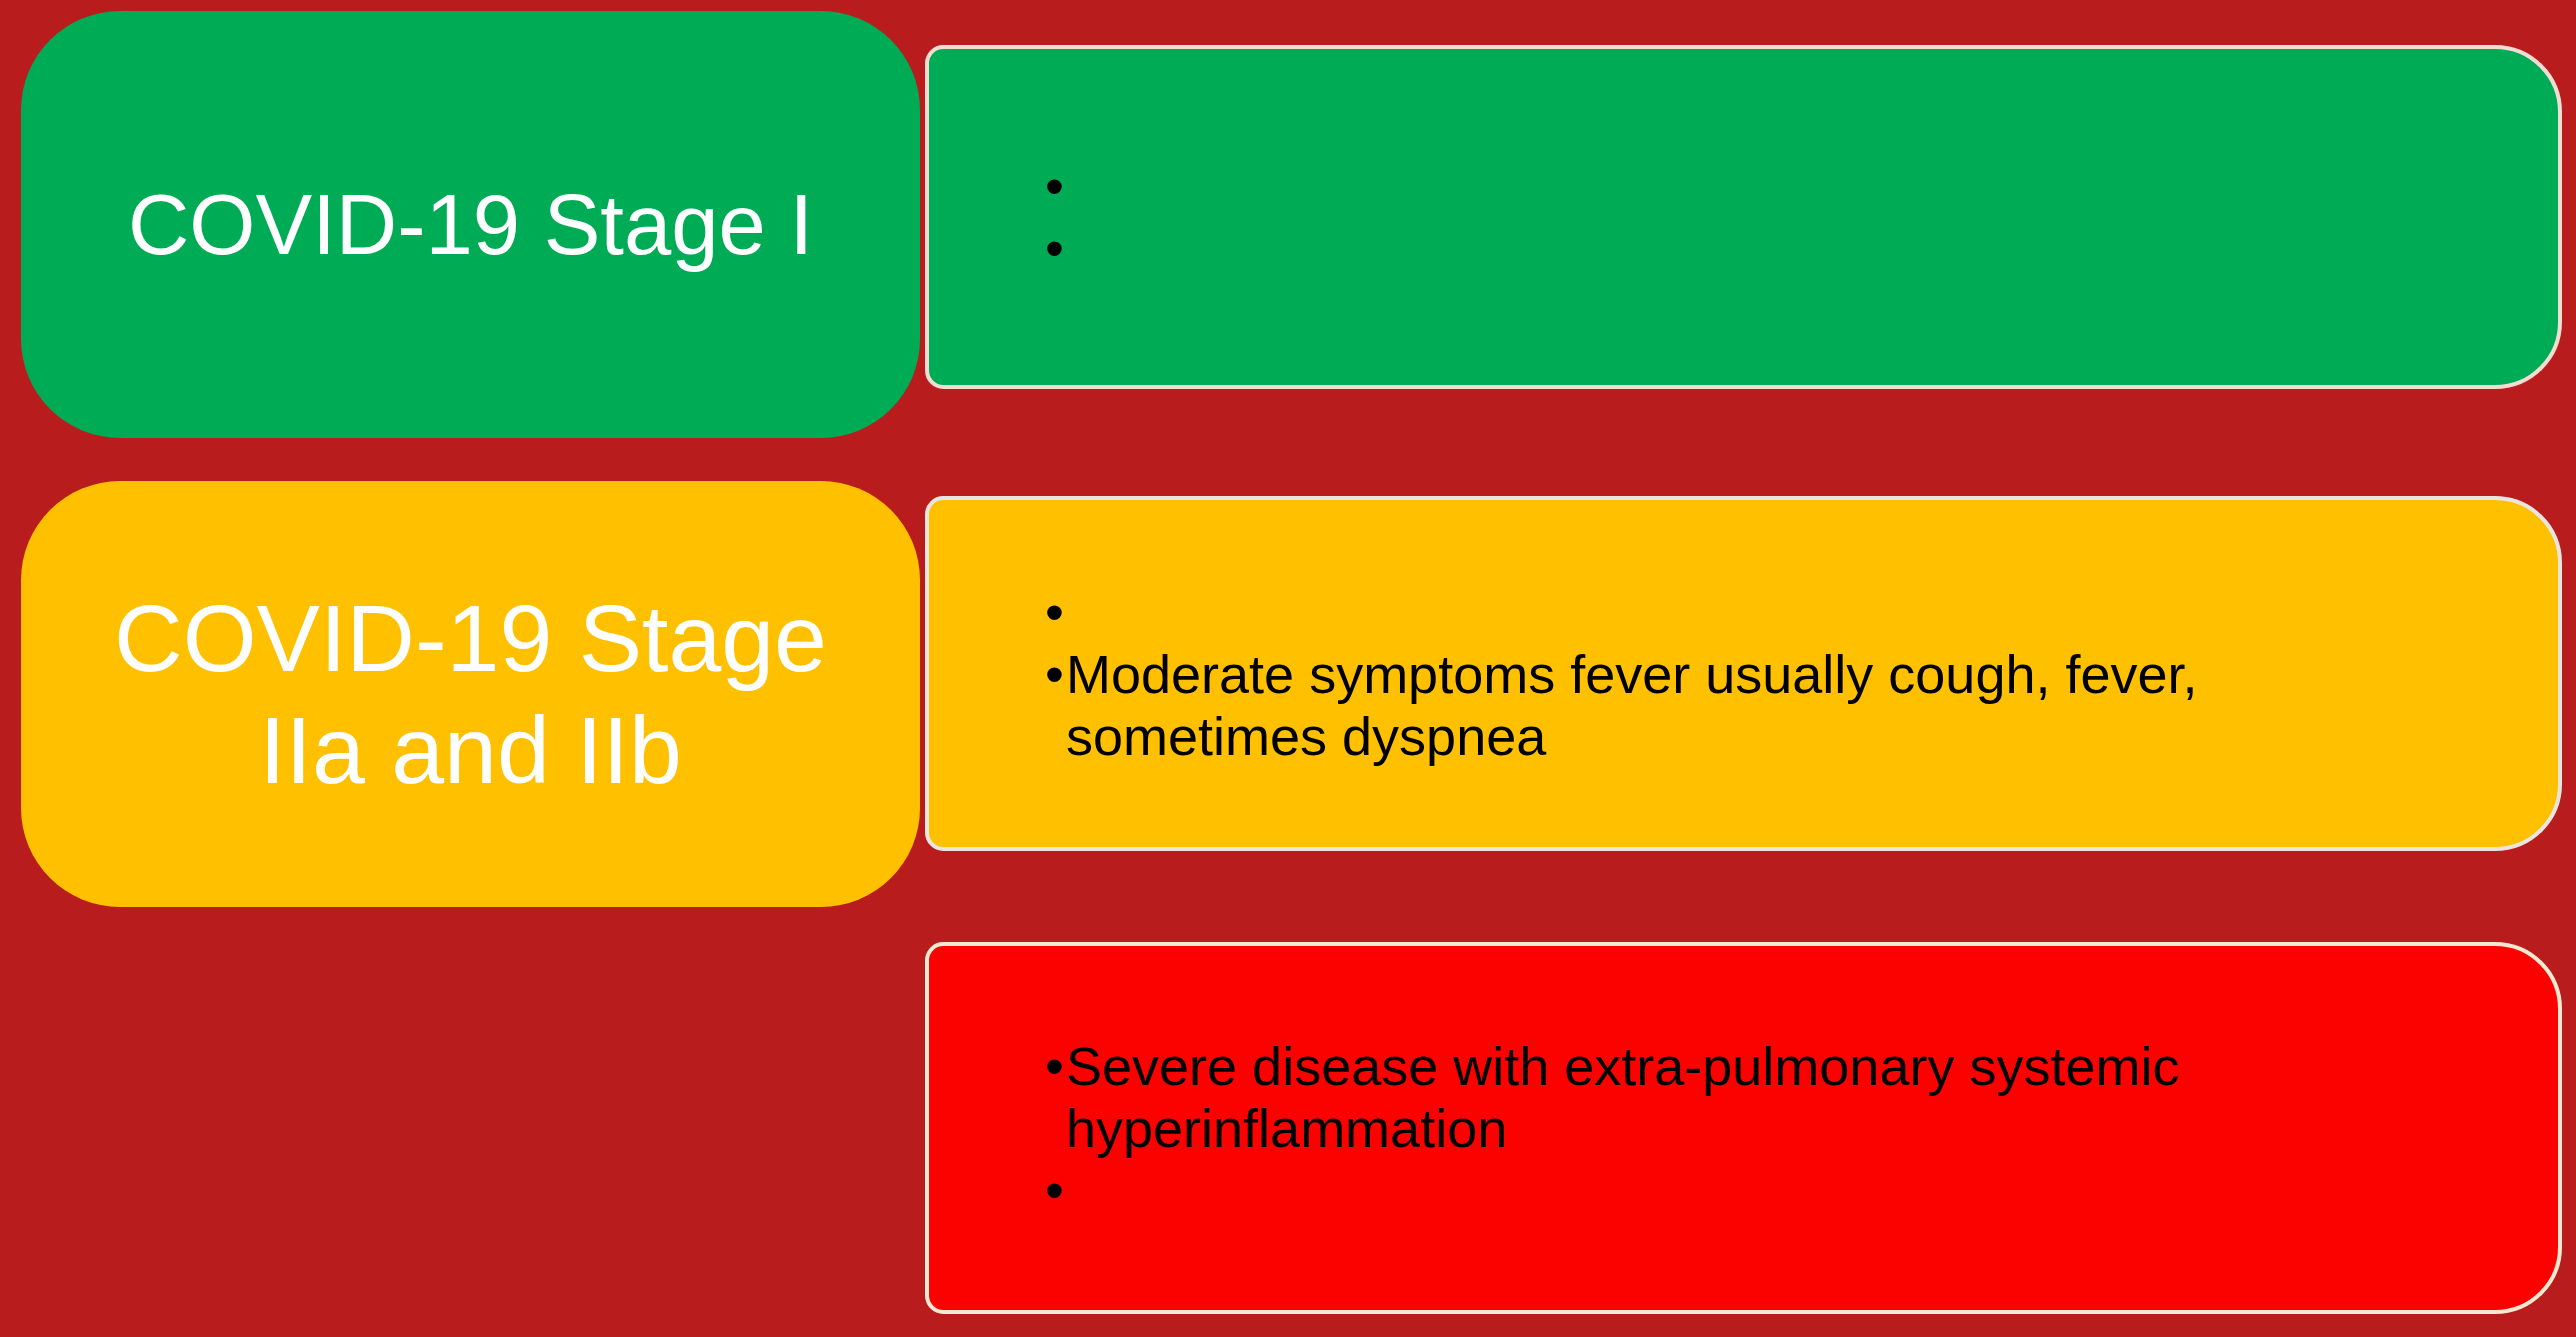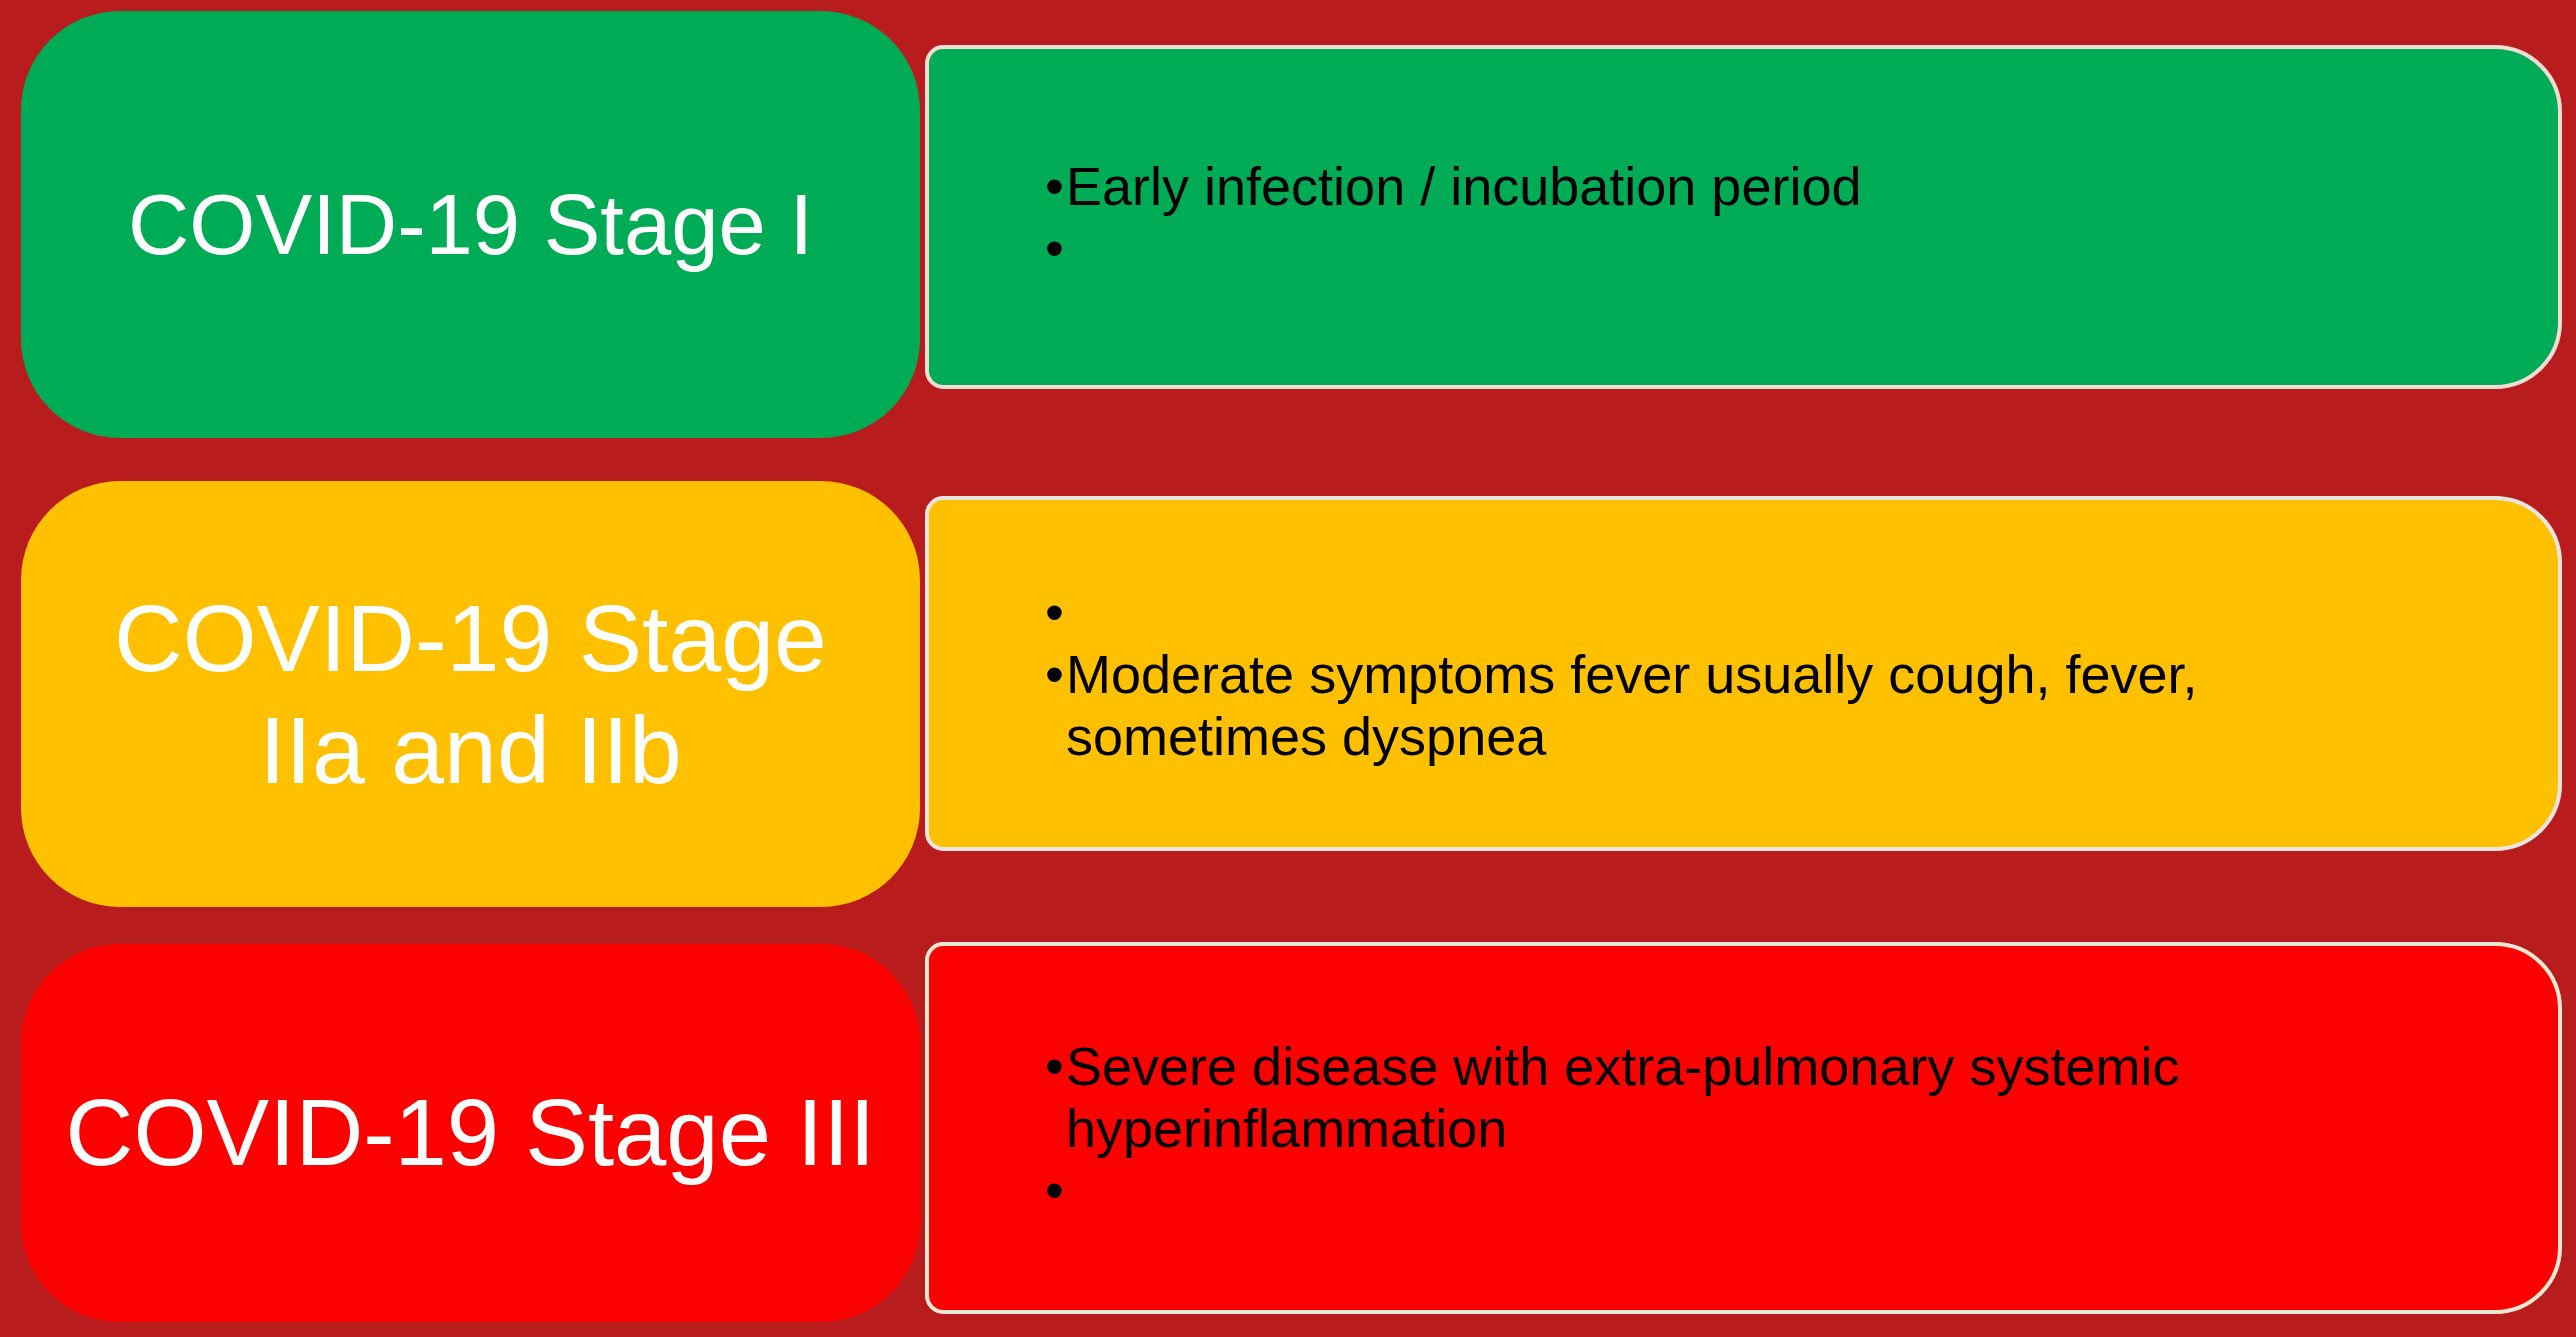--- a/index.html
+++ b/index.html
@@ -82,21 +82,20 @@
 
 <div class="canvas">
 
   <div class="label-box lb1" style="background-color: rgb(0, 171, 85);">
     <div class="label-title" style="color: rgb(255, 255, 255);">COVID-19 Stage I</div>
   </div>
   <div class="detail-box db1" style="background-color: rgb(0, 171, 85); border-color: rgb(242, 220, 211);">
     <ul class="bullet-list">
       <li class="bullet">
         <span class="dot">•</span>
-        <span class="btext">Early infection / incubation period</span>
       </li>
       <li class="bullet">
         <span class="dot">•</span>
       </li>
     </ul>
   </div>
 
   <div class="label-box lb2" style="background-color: rgb(255, 192, 0);">
     <div class="label-title" style="color: rgb(255, 255, 255);">COVID-19 Stage
 IIa and IIb</div>
@@ -107,23 +106,20 @@
         <span class="dot">•</span>
       </li>
       <li class="bullet">
         <span class="dot">•</span>
         <span class="btext">Moderate symptoms fever usually cough, fever,
 sometimes dyspnea</span>
       </li>
     </ul>
   </div>
 
-  <div class="label-box lb3" style="background-color: rgb(251, 2, 0);">
-    <div class="label-title" style="color: rgb(255, 255, 255);">COVID-19 Stage III</div>
-  </div>
   <div class="detail-box db3" style="background-color: rgb(251, 2, 0); border-color: rgb(248, 232, 210);">
     <ul class="bullet-list">
       <li class="bullet">
         <span class="dot">•</span>
         <span class="btext">Severe disease with extra-pulmonary systemic
 hyperinflammation</span>
       </li>
       <li class="bullet">
         <span class="dot">•</span>
       </li>

